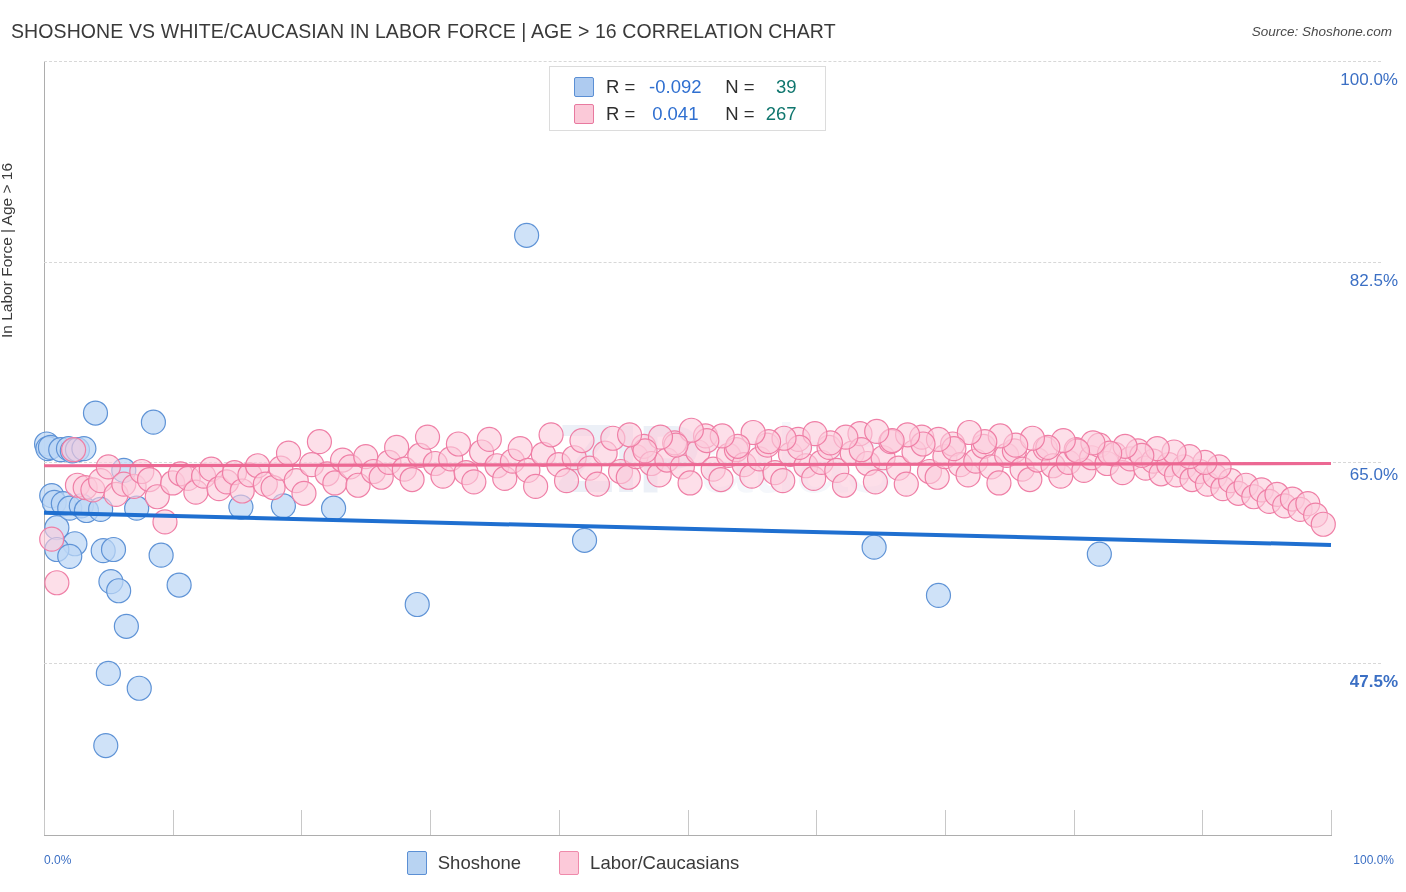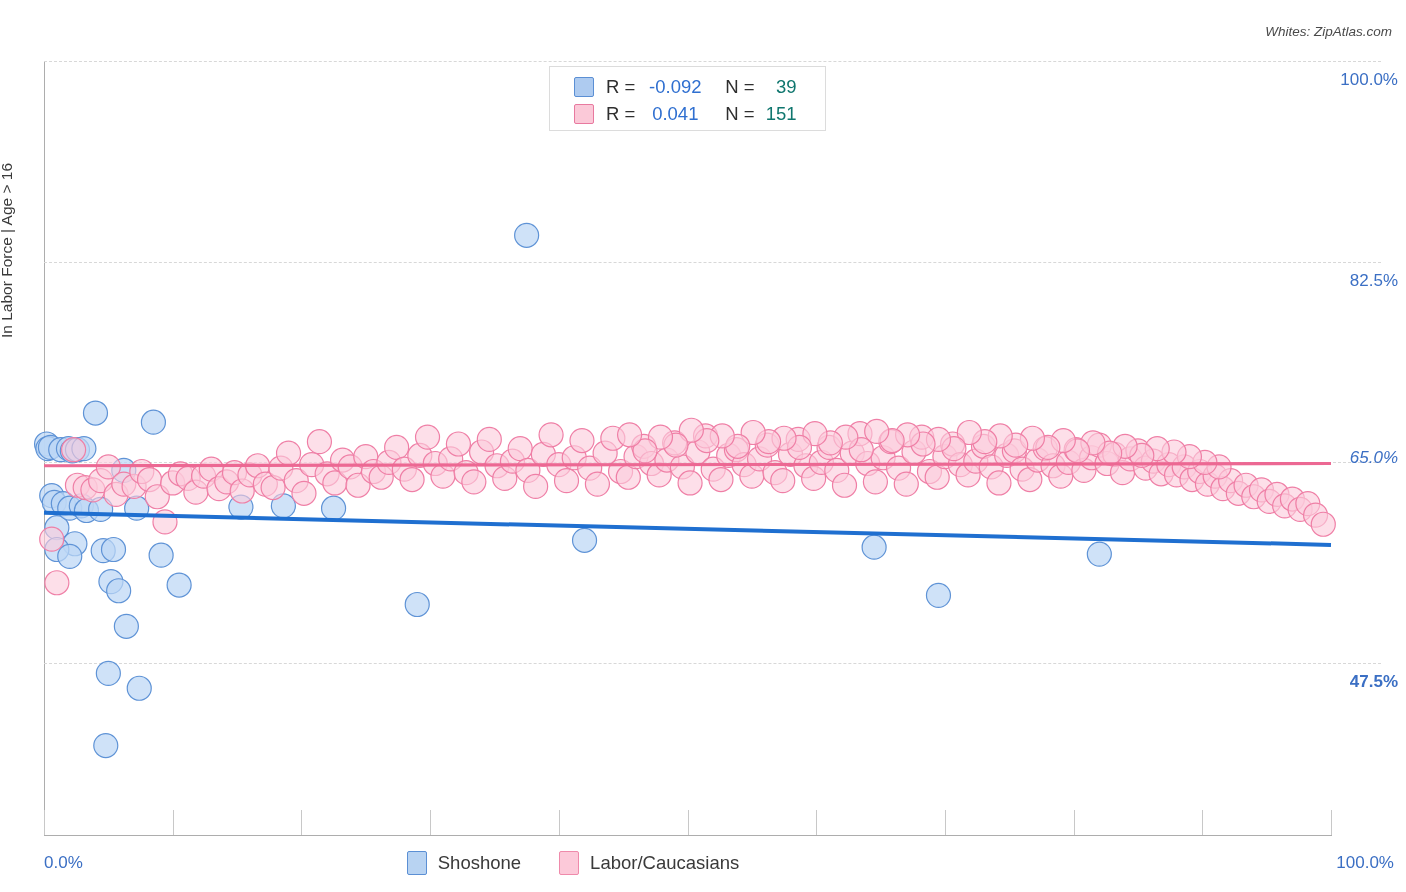--- a/index.html
+++ b/index.html
@@ -54,21 +54,21 @@
     transform-origin: left top;
     font-size: 15.5px; color: #3a3a3a;
     white-space: nowrap;
     text-align: left;
   }
   .y-axis-title span { display:inline-block; }
 
   
   .x-end {
     position: absolute; top: 853px;
-    font-size: 17px; color: #3b6fc4; white-space: nowrap;
+    font-size: 12px; color: #3b6fc4; white-space: nowrap;
   }
   .x-left { left: 44px; }
   .x-right { right: 12px; }
 
   
   .watermark {
     position: absolute;
     left: 556px; top: 404px;
     font-size: 96px; font-weight: bold;
     color: #2d5ea8; opacity: .085;
@@ -123,55 +123,57 @@
   .dot-blue { fill: #bdd7f5; fill-opacity: .72; stroke: #5f93d6; stroke-width: 1.2; }
   .dot-pink { fill: #fcccdc; fill-opacity: .62; stroke: #ef7fa6; stroke-width: 1.2; }
   .trend-blue { stroke: #1f6fd0; stroke-width: 4; fill: none; }
   .trend-pink { stroke: #ec6893; stroke-width: 3.2; fill: none; }
 </style>
 </head>
 <body>
 
 <div id="root">
 
-  <div class="source-note">Whites: ZipAtlas.com</div>
+  <div class="chart-title">SHOSHONE VS WHITE/CAUCASIAN IN LABOR FORCE | AGE &gt; 16 CORRELATION CHART</div>
+  <div class="source-note">Source: Shoshone.com</div>
 
   <div class="axis-left"></div>
   <div class="axis-bottom"></div>
 
   <div class="y-axis-title">
     <span>In Labor Force | Age &gt; 16</span>
   </div>
 
   <div id="grid-host">
       <div class="gridline" style="left: 44px; width: 1337px; top: 61px;"></div>
       <div class="gridline" style="left: 44px; width: 1337px; top: 261.667px;"></div>
       <div class="gridline" style="left: 44px; width: 1337px; top: 462.333px;"></div>
       <div class="gridline" style="left: 44px; width: 1337px; top: 663px;"></div>
     </div>
   <div id="ylabel-host">
       <div class="ylab" style="top: 70px;">100.0%</div>
       <div class="ylab" style="top: 270.667px; text-align: center;">82.5%</div>
-      <div class="ylab" style="top: 448px; font-style: italic;">65.0%</div>
+      <div class="ylab" style="top: 465px;">65.0%</div>
       <div class="ylab" style="top: 672px; font-weight: bold;">47.5%</div>
     </div>
   <div id="xtick-host">
       <div class="tick" style="left: 44px;"></div>
       <div class="tick" style="left: 172.7px;"></div>
       <div class="tick" style="left: 301.4px;"></div>
       <div class="tick" style="left: 430.1px;"></div>
       <div class="tick" style="left: 558.8px;"></div>
       <div class="tick" style="left: 687.5px;"></div>
       <div class="tick" style="left: 816.2px;"></div>
       <div class="tick" style="left: 944.9px;"></div>
       <div class="tick" style="left: 1073.6px;"></div>
       <div class="tick" style="left: 1202.3px;"></div>
       <div class="tick" style="left: 1331px;"></div>
     </div>
 
+  <div class="watermark"><span>ZIP</span><span class="wm-light">atlas</span></div>
 
   <svg class="layer" id="plot-svg" width="1406" height="892">
       <g>
         <circle cx="46.57" cy="443.99" r="12" class="dot-blue"></circle>
         <circle cx="47.86" cy="448.57" r="12" class="dot-blue"></circle>
         <circle cx="50.44" cy="447.43" r="12" class="dot-blue"></circle>
         <circle cx="51.72" cy="495.59" r="12" class="dot-blue"></circle>
         <circle cx="54.30" cy="502.47" r="12" class="dot-blue"></circle>
         <circle cx="60.73" cy="449.72" r="12" class="dot-blue"></circle>
         <circle cx="68.45" cy="448.57" r="12" class="dot-blue"></circle>
@@ -427,21 +429,21 @@
       <span class="stat-eq">R =</span>
       <span class="stat-val">-0.092</span>
       <span class="stat-n">N =</span>
       <span class="stat-nval">39</span>
     </div>
     <div class="stat-row">
       <div class="sw sw-pink"></div>
       <span class="stat-eq">R =</span>
       <span class="stat-val">0.041</span>
       <span class="stat-n">N =</span>
-      <span class="stat-nval">151</span>
+      <span class="stat-nval">267</span>
     </div>
   </div>
 
   <div class="x-end x-left">0.0%</div>
   <div class="x-end x-right">100.0%</div>
 
   <div class="series-legend">
     <div class="series-item">
       <div class="series-sw blue"></div>
       <span class="series-label">Shoshone</span>

